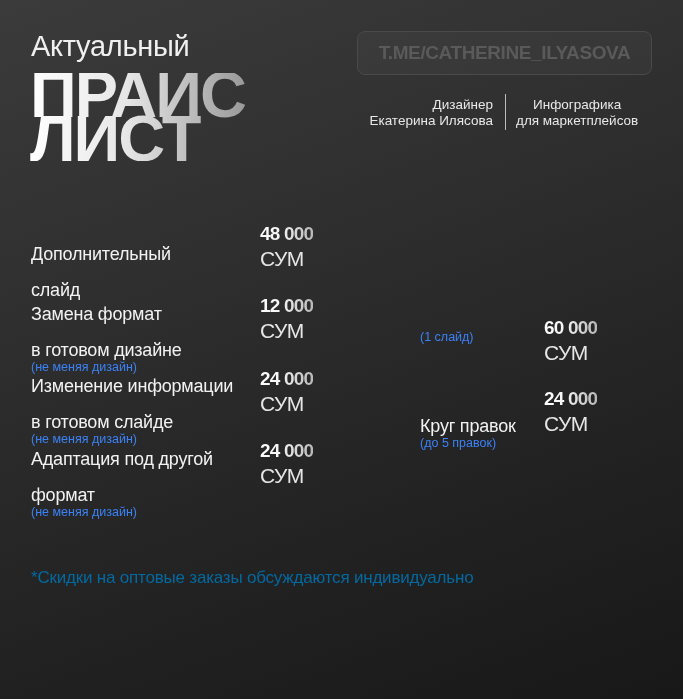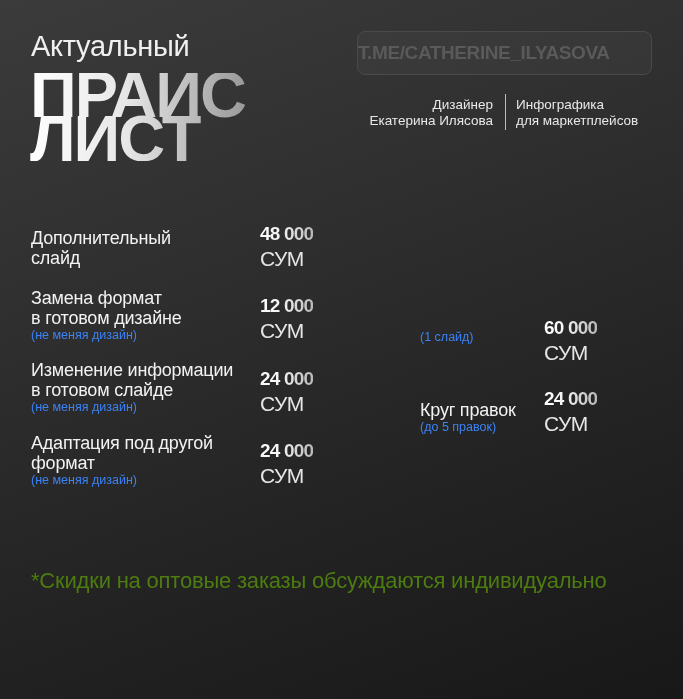--- a/index.html
+++ b/index.html
@@ -24,54 +24,54 @@
     background: linear-gradient(90deg, #ffffff 0%, #e6e6e6 45%, #9a9a9a 100%);
     -webkit-background-clip: text; background-clip: text;
     color: transparent;
   }
   .big-title span { display: block; }
 
   .link-box {
     left: 357px; top: 31px; width: 295px; height: 44px;
     border: 1px solid #4a4a4a; border-radius: 8px;
     background: rgba(255,255,255,0.03);
-    display: flex; align-items: center; justify-content: flex-start;
+    display: flex; align-items: center; justify-content: center;
     font-size: 19px; font-weight: 700; color: #5a5a5a; letter-spacing: -0.4px;
   }
 
   .designer {
     top: 97px; right: 190px; text-align: right;
     font-size: 13.5px; line-height: 16px; color: #e8e8e8;
   }
   .divider {
     left: 505px; top: 94px; width: 1px; height: 36px; background: #bdbdbd;
   }
   .service {
-    left: 516px; top: 97px; text-align: left;
+    left: 516px; top: 97px; text-align: center;
     font-size: 13.5px; line-height: 16px; color: #e8e8e8;
   }
 
   .item-label {
-    font-size: 18px; line-height: 20px; color: #f2f2f2; letter-spacing: -0.2px;
+    font-size: 18px; line-height: 20px; color: #f2f2f2; letter-spacing: -0.2px; margin-top: 16px;
   }
   .item-note {
     font-size: 12.5px; line-height: 14px; color: #3b82f6;
   }
   .price {
     font-size: 19px; font-weight: 700; line-height: 26px; letter-spacing: -0.8px;
     background: linear-gradient(90deg, #ffffff 0%, #f4f4f4 40%, #b8b8b8 100%);
     -webkit-background-clip: text; background-clip: text; color: transparent;
     white-space: nowrap;
   }
   .currency {
     font-size: 21px; line-height: 24px; color: #e6e6e6; letter-spacing: -0.5px;
   }
 
   .footnote {
-    left: 31px; top: 568px; font-size: 22px; color: #4d7c0f; letter-spacing: -0.2px;
+    left: 31px; top: 568px; font-size: 17px; color: #0369a1; letter-spacing: -0.2px;
   }
 </style>
 </head>
 <body>
 
 <div class="abs kicker">Актуальный</div>
 <div class="abs big-title">
   <span>ПРАЙС</span>
   <span>ЛИСТ</span>
 </div>

